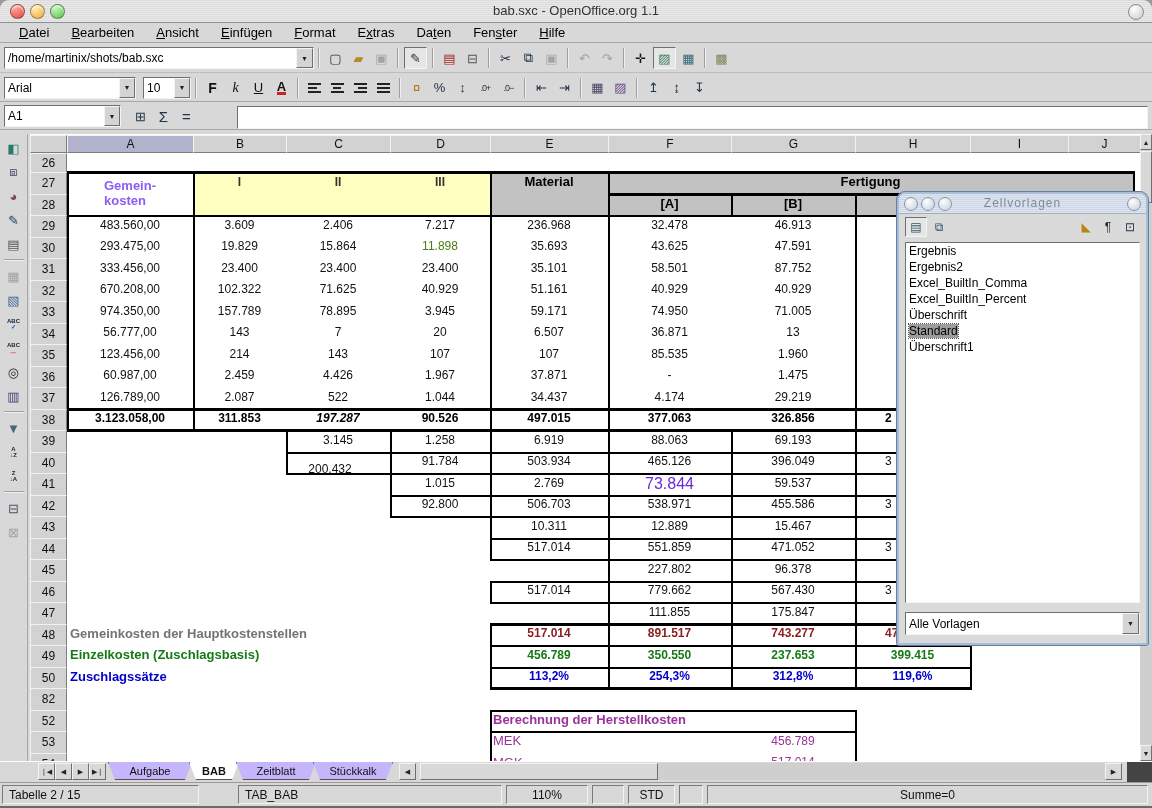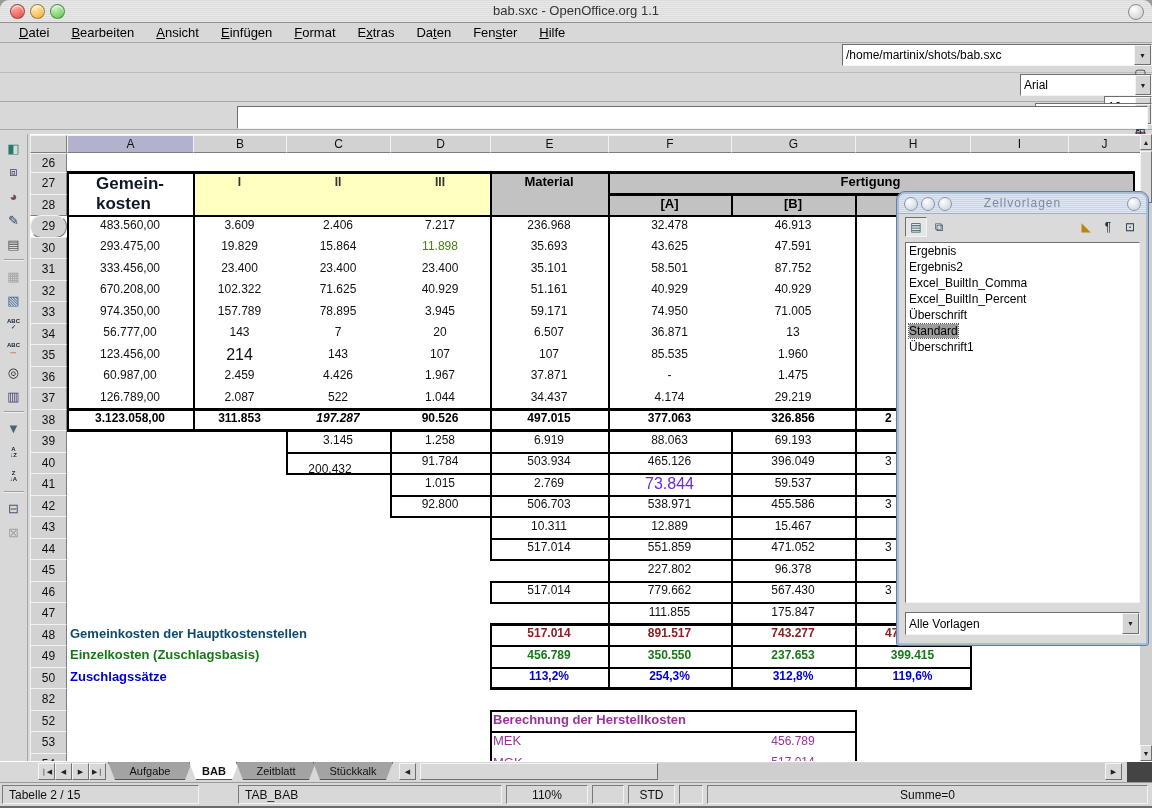--- a/index.html
+++ b/index.html
@@ -14,21 +14,21 @@
   .tl.yel{left:30px;background:radial-gradient(circle at 35% 30%,#ffe9a8,#f2a633);}
   .tl.grn{left:50px;background:radial-gradient(circle at 35% 30%,#c0f4b2,#59c04a);}
   #wtitle{position:absolute;left:0;right:0;top:3px;text-align:center;font-size:13px;color:#333;}
   .pill{position:absolute;right:8px;top:4px;width:14px;height:14px;border-radius:50%;
     background:radial-gradient(circle at 35% 30%,#ffffff,#c9c9c9);border:1px solid #8a8a8a;}
   
   #menubar{position:absolute;left:0;top:23px;width:1152px;height:20px;background:#d8d8d8;
     border-bottom:1px solid #a8a8a8;display:flex;align-items:center;padding-left:8px;box-sizing:border-box;}
   .mitem{font-size:13px;color:#000;padding:1px 11px;cursor:default;}
   
-  .tb{position:absolute;left:0;width:1152px;background:#d8d8d8;display:flex;align-items:flex-end;box-sizing:border-box;flex-direction:column;}
+  .tb{position:absolute;left:0;width:1152px;background:#d8d8d8;display:flex;align-items:center;box-sizing:border-box;}
   #fnbar{top:44px;height:29px;border-bottom:1px solid #bdbdbd;padding-left:4px;}
   #objbar{top:74px;height:28px;border-bottom:1px solid #a8a8a8;padding-left:4px;}
   #fxbar{top:103px;height:27px;border-bottom:1px solid #a8a8a8;padding-left:4px;background:#d8d8d8;}
   .combo{display:flex;align-items:center;height:20px;background:#fff;border:1px solid;border-color:#6f6f6f #f4f4f4 #f4f4f4 #6f6f6f;}
   .combo input{border:0;outline:0;height:16px;font-size:12px;font-family:"Liberation Sans",sans-serif;padding:0 3px;}
   .cbtn{width:15px;height:18px;background:#d4d4d4;border:1px solid;border-color:#f4f4f4 #6f6f6f #6f6f6f #f4f4f4;
     font-size:7px;display:flex;align-items:center;justify-content:center;color:#222;}
   .ico{width:21px;height:20px;display:flex;align-items:center;justify-content:center;font-size:13px;color:#234;
     margin:0 1px;position:relative;}
   .ico.sm{font-size:9px;letter-spacing:-1px;}
@@ -87,21 +87,21 @@
   #plist{position:absolute;left:6px;right:6px;top:48px;bottom:40px;background:#fff;
      border:1px solid;border-color:#6f6f6f #f4f4f4 #f4f4f4 #6f6f6f;font-size:12px;overflow:hidden;}
   .pitem{padding:0 3px;height:16px;line-height:16px;color:#000;}
   .pitem .hl{background:#9c9c9c;outline:1px dotted #555;}
   #pcombo{position:absolute;left:6px;right:6px;bottom:8px;height:21px;}
   
   #tabbar{position:absolute;left:0;top:761px;width:1152px;height:20px;background:#d8d8d8;border-top:1px solid #fff;}
   .navb{position:absolute;top:1px;width:17px;height:17px;background:#d8d8d8;border:1px solid;
     border-color:#f4f4f4 #6f6f6f #6f6f6f #f4f4f4;box-sizing:border-box;font-size:7px;color:#222;
     display:flex;align-items:center;justify-content:center;}
-  .tab{position:absolute;top:0;height:18px;background:#a3a3a3;border:1px solid #555;border-top:none;
+  .tab{position:absolute;top:0;height:18px;background:#c4b5fd;border:1px solid #555;border-top:none;
     clip-path:polygon(7px 100%,0 0,100% 0,calc(100% - 7px) 100%);
     font-size:11px;display:flex;align-items:center;justify-content:center;color:#111;box-sizing:border-box;}
   .tab.active{background:#fff;font-weight:bold;}
   #hthumb{position:absolute;left:420px;top:1px;width:238px;height:17px;background:#d8d8d8;
     border:1px solid;border-color:#f4f4f4 #6f6f6f #6f6f6f #f4f4f4;box-sizing:border-box;}
   #htrack{position:absolute;left:658px;top:1px;width:447px;height:17px;background:#cfcfcf;}
   #hcorner{position:absolute;left:1127px;top:0;width:25px;height:20px;background:#444;}
   
   #statusbar{position:absolute;left:0;top:782px;width:1152px;height:24px;background:#d8d8d8;border-top:1px solid #9a9a9a;}
   .sfield{position:absolute;top:2px;height:19px;border:1px solid;border-color:#7a7a7a #f2f2f2 #f2f2f2 #7a7a7a;
@@ -268,21 +268,21 @@
       <div class="chead" style="left: 360px; top: 1px; width: 101px; height: 18px; position: absolute;">D</div>
       <div class="chead" style="left: 460px; top: 1px; width: 119px; height: 18px; position: absolute;">E</div>
       <div class="chead" style="left: 578px; top: 1px; width: 124px; height: 18px; position: absolute;">F</div>
       <div class="chead" style="left: 701px; top: 1px; width: 125px; height: 18px; position: absolute;">G</div>
       <div class="chead" style="left: 825px; top: 1px; width: 116px; height: 18px; position: absolute;">H</div>
       <div class="chead" style="left: 940px; top: 1px; width: 99px; height: 18px; position: absolute;">I</div>
       <div class="chead" style="left: 1038px; top: 1px; width: 73px; height: 18px; position: absolute;">J</div>
       <div class="rhead" style="left: 0px; top: 19px; width: 37px; height: 20px; position: absolute;">26</div>
       <div class="rhead" style="left: 0px; top: 38px; width: 37px; height: 22.5px; position: absolute;">27</div>
       <div class="rhead" style="left: 0px; top: 59.5px; width: 37px; height: 22.5px; position: absolute;">28</div>
-      <div class="rhead" style="left: 0px; top: 81px; width: 37px; height: 22.5px; position: absolute; border-radius: 11px;">29</div>
+      <div class="rhead" style="left: 0px; top: 81px; width: 37px; height: 22.5px; position: absolute;">29</div>
       <div class="rhead" style="left: 0px; top: 102.5px; width: 37px; height: 22.5px; position: absolute;">30</div>
       <div class="rhead" style="left: 0px; top: 124px; width: 37px; height: 22.5px; position: absolute;">31</div>
       <div class="rhead" style="left: 0px; top: 145.5px; width: 37px; height: 22.5px; position: absolute;">32</div>
       <div class="rhead" style="left: 0px; top: 167px; width: 37px; height: 22.5px; position: absolute;">33</div>
       <div class="rhead" style="left: 0px; top: 188.5px; width: 37px; height: 22.5px; position: absolute;">34</div>
       <div class="rhead" style="left: 0px; top: 210px; width: 37px; height: 22.5px; position: absolute;">35</div>
       <div class="rhead" style="left: 0px; top: 231.5px; width: 37px; height: 22.5px; position: absolute;">36</div>
       <div class="rhead" style="left: 0px; top: 253px; width: 37px; height: 22.5px; position: absolute;">37</div>
       <div class="rhead" style="left: 0px; top: 274.5px; width: 37px; height: 22.5px; position: absolute;">38</div>
       <div class="rhead" style="left: 0px; top: 296px; width: 37px; height: 22.5px; position: absolute;">39</div>
@@ -374,21 +374,21 @@
       <div class="boxrect" style="left: 460px; top: 532.5px; width: 120px; height: 23.5px; position: absolute;"></div>
       <div class="boxrect" style="left: 578px; top: 532.5px; width: 125px; height: 23.5px; position: absolute;"></div>
       <div class="boxrect" style="left: 701px; top: 532.5px; width: 126px; height: 23.5px; position: absolute;"></div>
       <div class="boxrect" style="left: 825px; top: 532.5px; width: 117px; height: 23.5px; position: absolute;"></div>
       <div class="hline" style="left: 37px; top: 37px; width: 1068px; height: 3px; position: absolute;"></div>
       <div class="hline" style="left: 37px; top: 273.5px; width: 905px; height: 3px; position: absolute;"></div>
       <div class="hline" style="left: 37px; top: 295px; width: 905px; height: 3px; position: absolute;"></div>
       <div class="hline" style="left: 460px; top: 488.5px; width: 482px; height: 3px; position: absolute;"></div>
       <div class="hline" style="left: 460px; top: 553px; width: 482px; height: 3px; position: absolute;"></div>
       <div class="hline" style="left: 578px; top: 58.5px; width: 527px; height: 2px; position: absolute;"></div>
-      <div class="cell" style="left: 37px; top: 38px; width: 126px; height: 43px; position: absolute; color: #0f172a; font-weight: bold; font-size: 17px;">Gemein-
+      <div class="cell" style="left: 37px; top: 38px; width: 126px; height: 43px; position: absolute; color: #8b5cf6; font-weight: bold; font-size: 13px;">Gemein-
 kosten</div>
       <div class="cell" style="left: 163px; top: 38px; width: 93px; height: 21.5px; position: absolute; color: rgb(51, 51, 51); font-weight: bold; font-size: 12px;">I</div>
       <div class="cell" style="left: 256px; top: 38px; width: 104px; height: 21.5px; position: absolute; color: rgb(51, 51, 51); font-weight: bold; font-size: 12px;">II</div>
       <div class="cell" style="left: 360px; top: 38px; width: 100px; height: 21.5px; position: absolute; color: rgb(51, 51, 51); font-weight: bold; font-size: 12px;">III</div>
       <div class="cell" style="left: 460px; top: 38px; width: 118px; height: 21.5px; position: absolute; color: rgb(0, 0, 0); font-weight: bold; font-size: 13px;">Material</div>
       <div class="cell" style="left: 578px; top: 38px; width: 525px; height: 21.5px; position: absolute; color: rgb(0, 0, 0); font-weight: bold; font-size: 13px;">Fertigung</div>
       <div class="cell" style="left: 578px; top: 59.5px; width: 123px; height: 21.5px; position: absolute; color: rgb(0, 0, 0); font-weight: bold; font-size: 13px;">[A]</div>
       <div class="cell" style="left: 701px; top: 59.5px; width: 124px; height: 21.5px; position: absolute; color: rgb(0, 0, 0); font-weight: bold; font-size: 13px;">[B]</div>
       <div class="cell" style="left: 37px; top: 81px; width: 126px; height: 21.5px; position: absolute; color: rgb(17, 17, 17); font-size: 12px;">483.560,00</div>
       <div class="cell" style="left: 163px; top: 81px; width: 93px; height: 21.5px; position: absolute; color: rgb(17, 17, 17); font-size: 12px;">3.609</div>
@@ -426,21 +426,21 @@
       <div class="cell" style="left: 578px; top: 167px; width: 123px; height: 21.5px; position: absolute; color: rgb(17, 17, 17); font-size: 12px;">74.950</div>
       <div class="cell" style="left: 701px; top: 167px; width: 124px; height: 21.5px; position: absolute; color: rgb(17, 17, 17); font-size: 12px;">71.005</div>
       <div class="cell" style="left: 37px; top: 188.5px; width: 126px; height: 21.5px; position: absolute; color: rgb(17, 17, 17); font-size: 12px;">56.777,00</div>
       <div class="cell" style="left: 163px; top: 188.5px; width: 93px; height: 21.5px; position: absolute; color: rgb(17, 17, 17); font-size: 12px;">143</div>
       <div class="cell" style="left: 256px; top: 188.5px; width: 104px; height: 21.5px; position: absolute; color: rgb(17, 17, 17); font-size: 12px;">7</div>
       <div class="cell" style="left: 360px; top: 188.5px; width: 100px; height: 21.5px; position: absolute; color: rgb(17, 17, 17); font-size: 12px;">20</div>
       <div class="cell" style="left: 460px; top: 188.5px; width: 118px; height: 21.5px; position: absolute; color: rgb(17, 17, 17); font-size: 12px;">6.507</div>
       <div class="cell" style="left: 578px; top: 188.5px; width: 123px; height: 21.5px; position: absolute; color: rgb(17, 17, 17); font-size: 12px;">36.871</div>
       <div class="cell" style="left: 701px; top: 188.5px; width: 124px; height: 21.5px; position: absolute; color: rgb(17, 17, 17); font-size: 12px;">13</div>
       <div class="cell" style="left: 37px; top: 210px; width: 126px; height: 21.5px; position: absolute; color: rgb(17, 17, 17); font-size: 12px;">123.456,00</div>
-      <div class="cell" style="left: 163px; top: 210px; width: 93px; height: 21.5px; position: absolute; color: rgb(17, 17, 17); font-size: 16px;">214</div>
+      <div class="cell" style="left: 163px; top: 210px; width: 93px; height: 21.5px; position: absolute; color: rgb(17, 17, 17); font-size: 12px;">214</div>
       <div class="cell" style="left: 256px; top: 210px; width: 104px; height: 21.5px; position: absolute; color: rgb(17, 17, 17); font-size: 12px;">143</div>
       <div class="cell" style="left: 360px; top: 210px; width: 100px; height: 21.5px; position: absolute; color: rgb(17, 17, 17); font-size: 12px;">107</div>
       <div class="cell" style="left: 460px; top: 210px; width: 118px; height: 21.5px; position: absolute; color: rgb(17, 17, 17); font-size: 12px;">107</div>
       <div class="cell" style="left: 578px; top: 210px; width: 123px; height: 21.5px; position: absolute; color: rgb(17, 17, 17); font-size: 12px;">85.535</div>
       <div class="cell" style="left: 701px; top: 210px; width: 124px; height: 21.5px; position: absolute; color: rgb(17, 17, 17); font-size: 12px;">1.960</div>
       <div class="cell" style="left: 37px; top: 231.5px; width: 126px; height: 21.5px; position: absolute; color: rgb(17, 17, 17); font-size: 12px;">60.987,00</div>
       <div class="cell" style="left: 163px; top: 231.5px; width: 93px; height: 21.5px; position: absolute; color: rgb(17, 17, 17); font-size: 12px;">2.459</div>
       <div class="cell" style="left: 256px; top: 231.5px; width: 104px; height: 21.5px; position: absolute; color: rgb(17, 17, 17); font-size: 12px;">4.426</div>
       <div class="cell" style="left: 360px; top: 231.5px; width: 100px; height: 21.5px; position: absolute; color: rgb(17, 17, 17); font-size: 12px;">1.967</div>
       <div class="cell" style="left: 460px; top: 231.5px; width: 118px; height: 21.5px; position: absolute; color: rgb(17, 17, 17); font-size: 12px;">37.871</div>
@@ -489,21 +489,21 @@
       <div class="cell" style="left: 701px; top: 403.5px; width: 124px; height: 21.5px; position: absolute; color: rgb(17, 17, 17); font-size: 12px;">471.052</div>
       <div class="cell" style="left: 825px; top: 403.5px; width: 115px; height: 21.5px; position: absolute; color: rgb(17, 17, 17); font-size: 12px; justify-content: flex-start; padding-left: 30px;">3</div>
       <div class="cell" style="left: 578px; top: 425px; width: 123px; height: 21.5px; position: absolute; color: rgb(17, 17, 17); font-size: 12px;">227.802</div>
       <div class="cell" style="left: 701px; top: 425px; width: 124px; height: 21.5px; position: absolute; color: rgb(17, 17, 17); font-size: 12px;">96.378</div>
       <div class="cell" style="left: 460px; top: 446.5px; width: 118px; height: 21.5px; position: absolute; color: rgb(17, 17, 17); font-size: 12px;">517.014</div>
       <div class="cell" style="left: 578px; top: 446.5px; width: 123px; height: 21.5px; position: absolute; color: rgb(17, 17, 17); font-size: 12px;">779.662</div>
       <div class="cell" style="left: 701px; top: 446.5px; width: 124px; height: 21.5px; position: absolute; color: rgb(17, 17, 17); font-size: 12px;">567.430</div>
       <div class="cell" style="left: 825px; top: 446.5px; width: 115px; height: 21.5px; position: absolute; color: rgb(17, 17, 17); font-size: 12px; justify-content: flex-start; padding-left: 30px;">3</div>
       <div class="cell" style="left: 578px; top: 468px; width: 123px; height: 21.5px; position: absolute; color: rgb(17, 17, 17); font-size: 12px;">111.855</div>
       <div class="cell" style="left: 701px; top: 468px; width: 124px; height: 21.5px; position: absolute; color: rgb(17, 17, 17); font-size: 12px;">175.847</div>
-      <div class="cell" style="left: 37px; top: 489.5px; width: 126px; height: 21.5px; position: absolute; color: #0c4a6e; font-weight: bold; font-size: 13px; justify-content: flex-start; padding-left: 3px; white-space: nowrap;">Gemeinkosten der Hauptkostenstellen</div>
+      <div class="cell" style="left: 37px; top: 489.5px; width: 126px; height: 21.5px; position: absolute; color: #737373; font-weight: bold; font-size: 13px; justify-content: flex-start; padding-left: 3px; white-space: nowrap;">Gemeinkosten der Hauptkostenstellen</div>
       <div class="cell" style="left: 460px; top: 489.5px; width: 118px; height: 21.5px; position: absolute; color: rgb(139, 32, 32); font-weight: bold; font-size: 12px;">517.014</div>
       <div class="cell" style="left: 578px; top: 489.5px; width: 123px; height: 21.5px; position: absolute; color: rgb(139, 32, 32); font-weight: bold; font-size: 12px;">891.517</div>
       <div class="cell" style="left: 701px; top: 489.5px; width: 124px; height: 21.5px; position: absolute; color: rgb(139, 32, 32); font-weight: bold; font-size: 12px;">743.277</div>
       <div class="cell" style="left: 825px; top: 489.5px; width: 115px; height: 21.5px; position: absolute; color: rgb(139, 32, 32); font-weight: bold; font-size: 12px; justify-content: flex-start; padding-left: 30px;">477</div>
       <div class="cell" style="left: 37px; top: 511px; width: 126px; height: 21.5px; position: absolute; color: rgb(21, 122, 21); font-weight: bold; font-size: 13px; justify-content: flex-start; padding-left: 3px; white-space: nowrap;">Einzelkosten (Zuschlagsbasis)</div>
       <div class="cell" style="left: 460px; top: 511px; width: 118px; height: 21.5px; position: absolute; color: rgb(21, 122, 21); font-weight: bold; font-size: 12px;">456.789</div>
       <div class="cell" style="left: 578px; top: 511px; width: 123px; height: 21.5px; position: absolute; color: rgb(21, 122, 21); font-weight: bold; font-size: 12px;">350.550</div>
       <div class="cell" style="left: 701px; top: 511px; width: 124px; height: 21.5px; position: absolute; color: rgb(21, 122, 21); font-weight: bold; font-size: 12px;">237.653</div>
       <div class="cell" style="left: 825px; top: 511px; width: 115px; height: 21.5px; position: absolute; color: rgb(21, 122, 21); font-weight: bold; font-size: 12px;">399.415</div>
       <div class="cell" style="left: 37px; top: 532.5px; width: 126px; height: 21.5px; position: absolute; color: rgb(0, 0, 204); font-weight: bold; font-size: 13px; justify-content: flex-start; padding-left: 3px; white-space: nowrap;">Zuschlagssätze</div>

